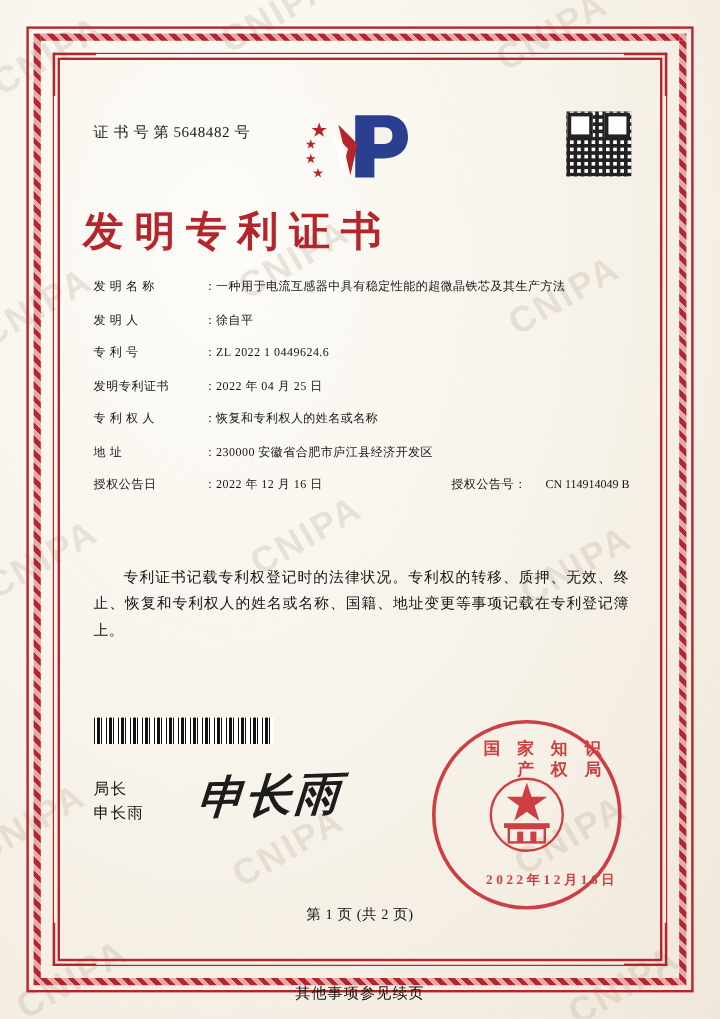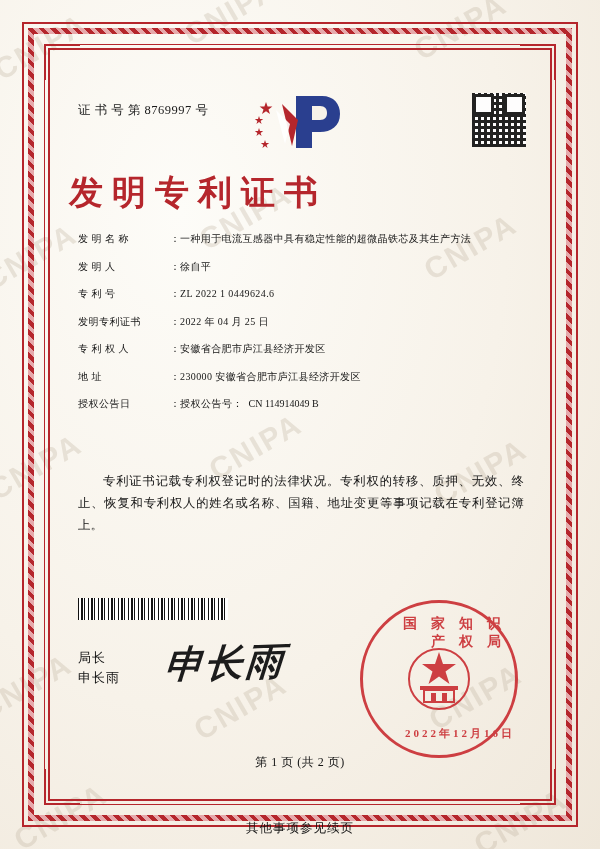--- a/index.html
+++ b/index.html
@@ -150,24 +150,25 @@
     flex: 1 1 auto;
     letter-spacing: 0.4px;
   }
   .field-row.dual .f-value {
     flex: 0 0 auto;
     min-width: 178px;
   }
   .f-label2 {
     flex: 0 0 auto;
     letter-spacing: 0.5px;
+    margin-left: 18px;
   }
   .f-value2 {
     flex: 1 1 auto;
-    margin-left: 6px;
+    margin-left: 16px;
   }
 
   .para {
     font-size: 12.3px;
     line-height: 22px;
     color: #141414;
     text-align: justify;
     text-indent: 25px;
     letter-spacing: 0.3px;
     margin-top: 12px;
@@ -292,21 +293,21 @@
   <div class="border-mid"></div>
   <div class="border-inner"></div>
   <div class="border-inner2"></div>
   <div class="corner tl"></div>
   <div class="corner tr"></div>
   <div class="corner bl"></div>
   <div class="corner br"></div>
 
   <div class="content">
 
-    <div class="cert-no">证 书 号 第 8769997 号</div>
+    <div class="cert-no">证 书 号 第 5648482 号</div>
 
     <div class="qr"></div>
 
     <div class="logo">
       <svg viewBox="0 0 96 62" width="96" height="62" aria-hidden="true">
         <path d="M44 6 L70 6 C82 6 88 14 88 24 C88 36 79 42 68 42 L60 42 L60 58 L44 58 Z" fill="#2a3f8f"></path>
         <path d="M60 16 L68 16 C73 16 75 19 75 23 C75 27 73 30 68 30 L60 30 Z" fill="#f7f2e9"></path>
         <path d="M40 56 L30 14 L46 30 Z" fill="#b5262c"></path>
         <path d="M33 54 L24 20 L38 34 Z" fill="#ffffff" opacity="0.9"></path>
         <g fill="#b5262c">
@@ -342,32 +343,33 @@
 
       <div class="field-row">
         <span class="f-label">发明专利证书</span>
         <span class="f-colon">：</span>
         <span class="f-value">2022 年 04 月 25 日</span>
       </div>
 
       <div class="field-row">
         <span class="f-label">专 利 权 人</span>
         <span class="f-colon">：</span>
-        <span class="f-value">安徽省合肥市庐江县经济开发区</span>
+        <span class="f-value">恢复和专利权人的姓名或名称</span>
       </div>
 
       <div class="field-row">
         <span class="f-label">地 址</span>
         <span class="f-colon">：</span>
         <span class="f-value">230000 安徽省合肥市庐江县经济开发区</span>
       </div>
 
       <div class="field-row dual">
         <span class="f-label">授权公告日</span>
         <span class="f-colon">：</span>
+        <span class="f-value">2022 年 12 月 16 日</span>
         <span class="f-label2">授权公告号</span>
         <span class="f-colon">：</span>
         <span class="f-value2">CN 114914049 B</span>
       </div>
 
     </div>
 
     <div class="paragraphs">
       <div class="para">专利证书记载专利权登记时的法律状况。专利权的转移、质押、无效、终止、恢复和专利权人的姓名或名称、国籍、地址变更等事项记载在专利登记簿上。</div>
     </div>

